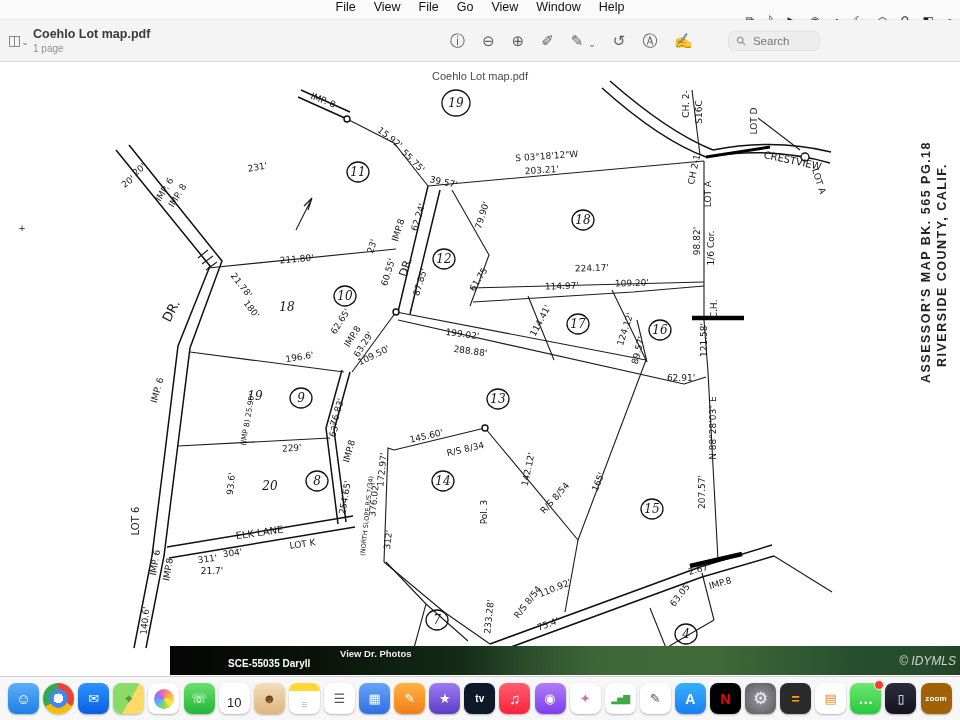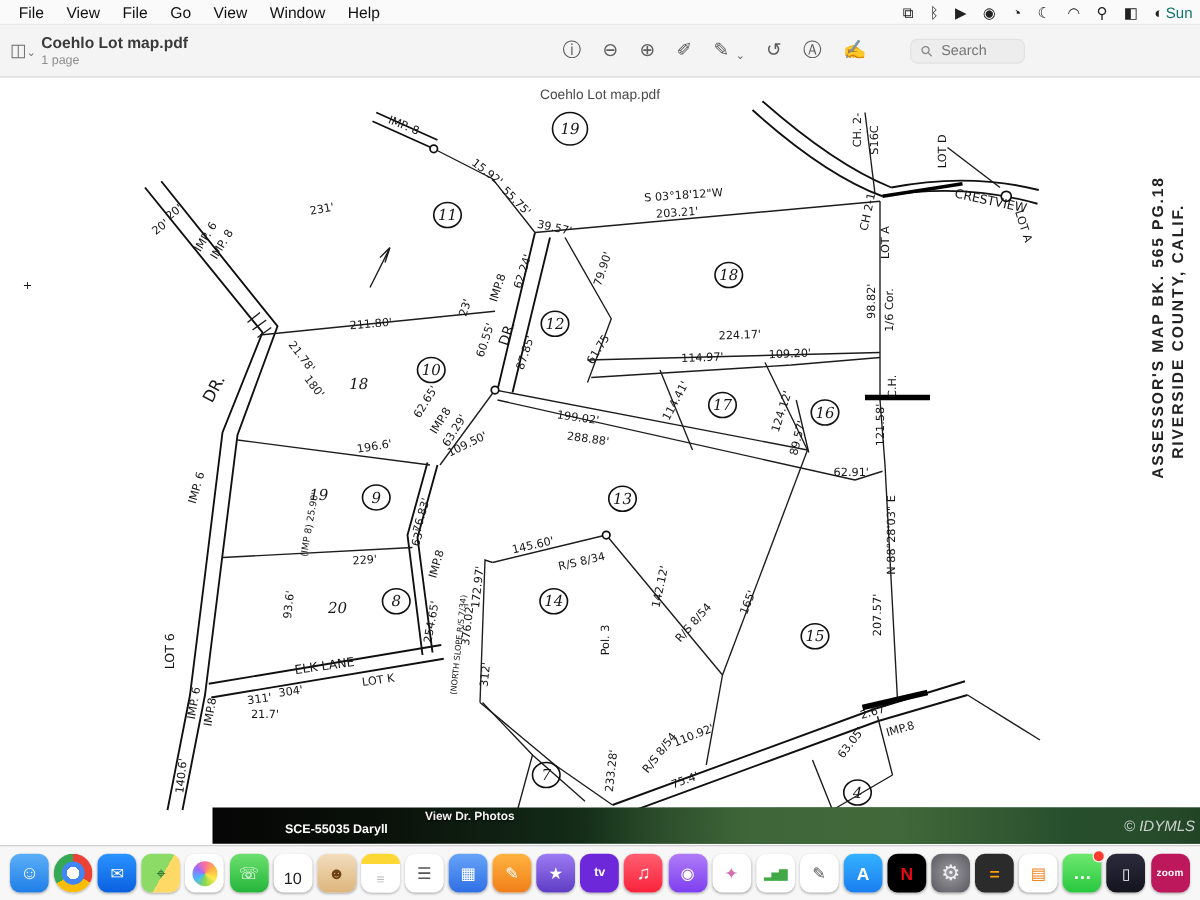--- a/index.html
+++ b/index.html
@@ -2,21 +2,21 @@
 <html><head>
 <meta charset="utf-8">
 <style>
   * { box-sizing: border-box; }
   html,body { margin:0; padding:0; width:960px; height:720px; overflow:hidden;
               font-family:"Liberation Sans", sans-serif; background:#fff; }
 
   
   .menubar { position:absolute; top:0; left:0; right:0; height:20px; background:#fafafa;
              display:flex; align-items:center; font-size:12.5px; color:#111; z-index:40;
-             border-bottom:1px solid #e9e9e9; padding:0 6px; }
+             border-bottom:1px solid #e9e9e9; padding:0 6px;flex-direction:column; }
   .mb-left { display:flex; align-items:center; }
   .mb-item { margin:0 9px; cursor:default; white-space:nowrap; }
   .mb-right { margin-left:auto; display:flex; align-items:center; gap:13px; font-size:12px; }
   .mb-ico { color:#222; cursor:default; }
   .mb-date { font-size:12px; color:#0f766e; margin-left:2px; white-space:nowrap; }
 
   
   .toolbar { position:absolute; top:20px; left:0; right:0; height:42px; background:#f5f4f4;
              border-bottom:1px solid #d9d9d9; z-index:40; }
   .sidebar-toggle { position:absolute; left:8px; top:12px; color:#6c6c6c; font-size:14px; cursor:pointer; }
@@ -77,34 +77,34 @@
   .cal-top { height:7px; width:100%; display:flex; align-items:center; justify-content:center;
              color:#e23a2e; font-size:5.5px; font-weight:700; letter-spacing:.5px; }
   .cal-day { font-size:13px; font-weight:400; line-height:1; color:#222; }
   .i-contacts { background:linear-gradient(#f2ddbd,#dfb57c); color:#6d4313; font-size:13px; }
   .i-notes    { background:linear-gradient(#fdd835 0 8px,#fff 8px); color:#b9b9b9; font-size:11px;
                 align-items:flex-end; padding-bottom:4px; }
   .i-reminders{ background:#fff; color:#555; font-size:13px; }
   .i-launchpad{ background:linear-gradient(#66a4f8,#2f6fe4); font-size:13px; }
   .i-pages    { background:linear-gradient(#ffb340,#f07f19); font-size:13px; }
   .i-imovie   { background:linear-gradient(#9d7bf4,#5f3dc4); font-size:13px; }
-  .i-tv       { background:#6d28d9; font-size:10px; font-weight:700; }
+  .i-tv       { background:#0f172a; font-size:10px; font-weight:700; }
   .i-music    { background:linear-gradient(#ff5e70,#fa233b); }
   .i-podcasts { background:linear-gradient(#b07cf7,#7d3ff0); font-size:13px; }
   .i-freeform { background:#fff; color:#d46fae; font-size:13px; }
   .i-numbers  { background:#fff; color:#42a845; font-size:9px; letter-spacing:-1px; }
   .i-textedit { background:#fff; color:#555; font-size:13px; }
   .i-appstore { background:linear-gradient(#34b1ff,#1a7ef0); font-weight:700; font-size:14px; }
   .i-netflix  { background:#000; color:#e50914; font-weight:700; font-size:14px; }
   .i-settings { background:radial-gradient(#9a9aa0,#58585e); color:#efefef; font-size:17px; }
   .i-calculator { background:#2b2b2b; color:#ff9f0a; font-size:14px; font-weight:700; }
   .i-books    { background:#fff; color:#f5821f; font-size:13px; }
   .i-messages { background:linear-gradient(#6ee86f,#28c840); font-weight:700; }
   .i-iphone   { background:linear-gradient(#2b2b3d,#14141f); font-size:12px; }
-  .i-zoom     { background:#be185d; }
+  .i-zoom     { background:#a16207; }
   .zoom-label { font-size:8px; font-weight:700; color:#fff; letter-spacing:.2px; }
   .badge { position:absolute; top:-3px; right:-3px; width:10px; height:10px; border-radius:50%;
            background:#ff3b30; border:1.5px solid #f3f3f3; }
 </style>
 </head>
 <body>
 
 <div class="menubar">
   <div class="mb-left">
       <span class="mb-item">File</span>

